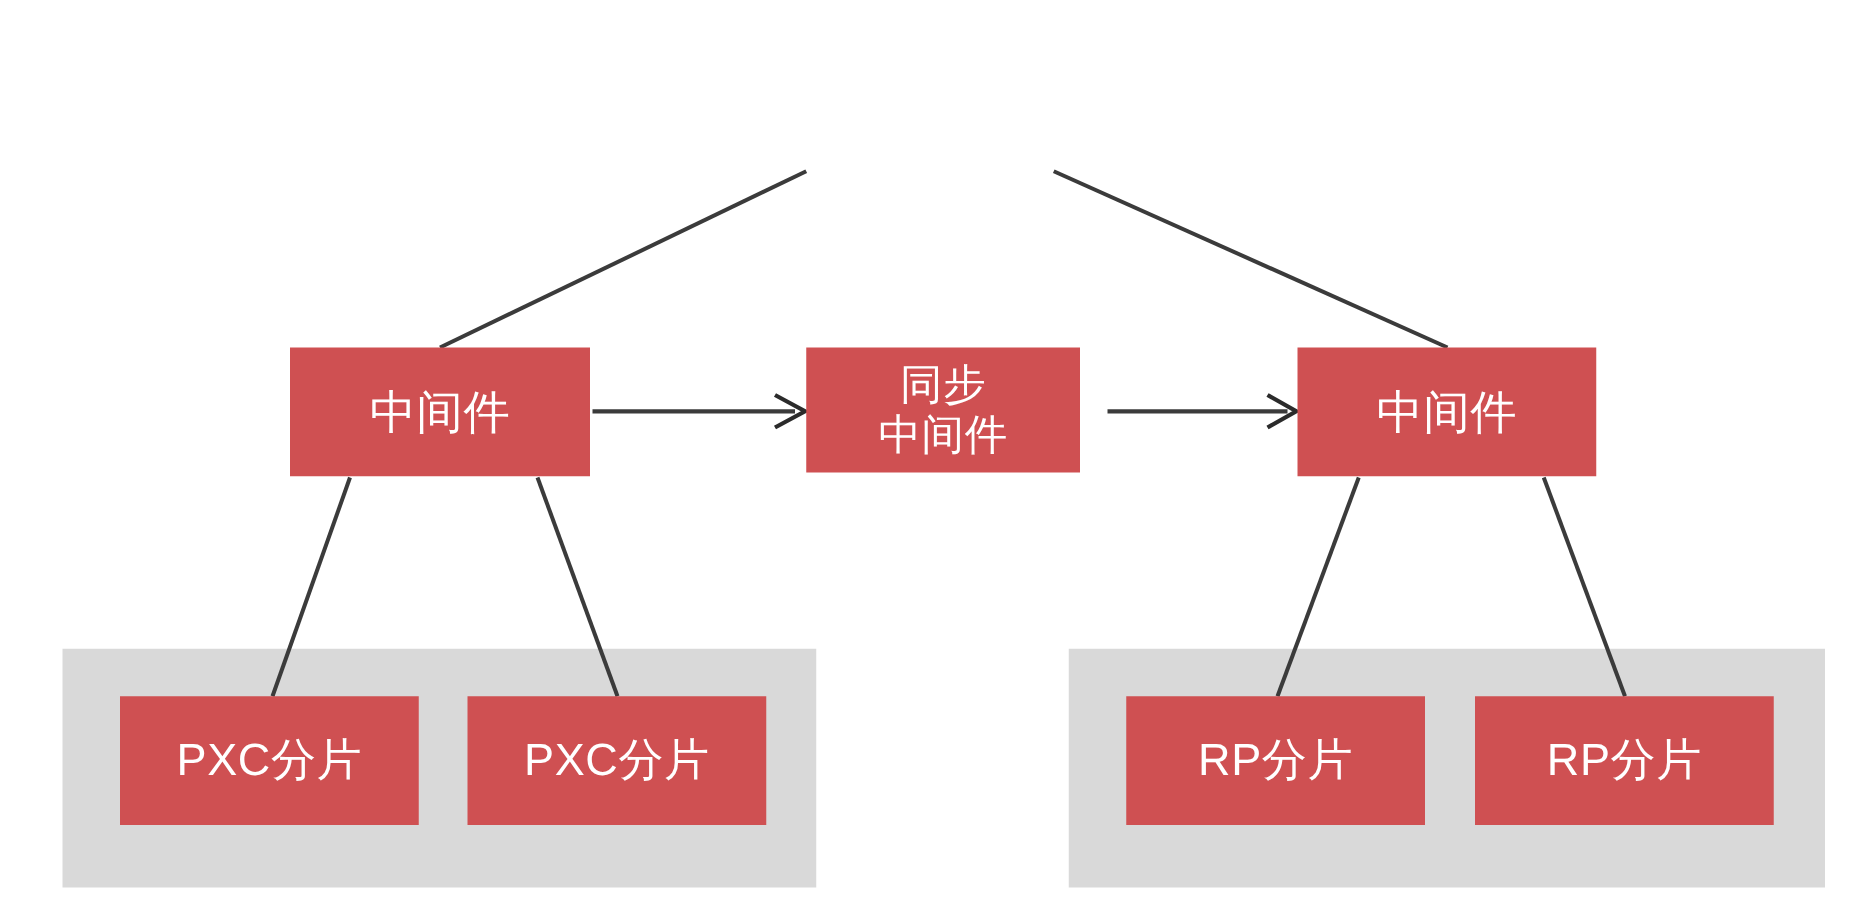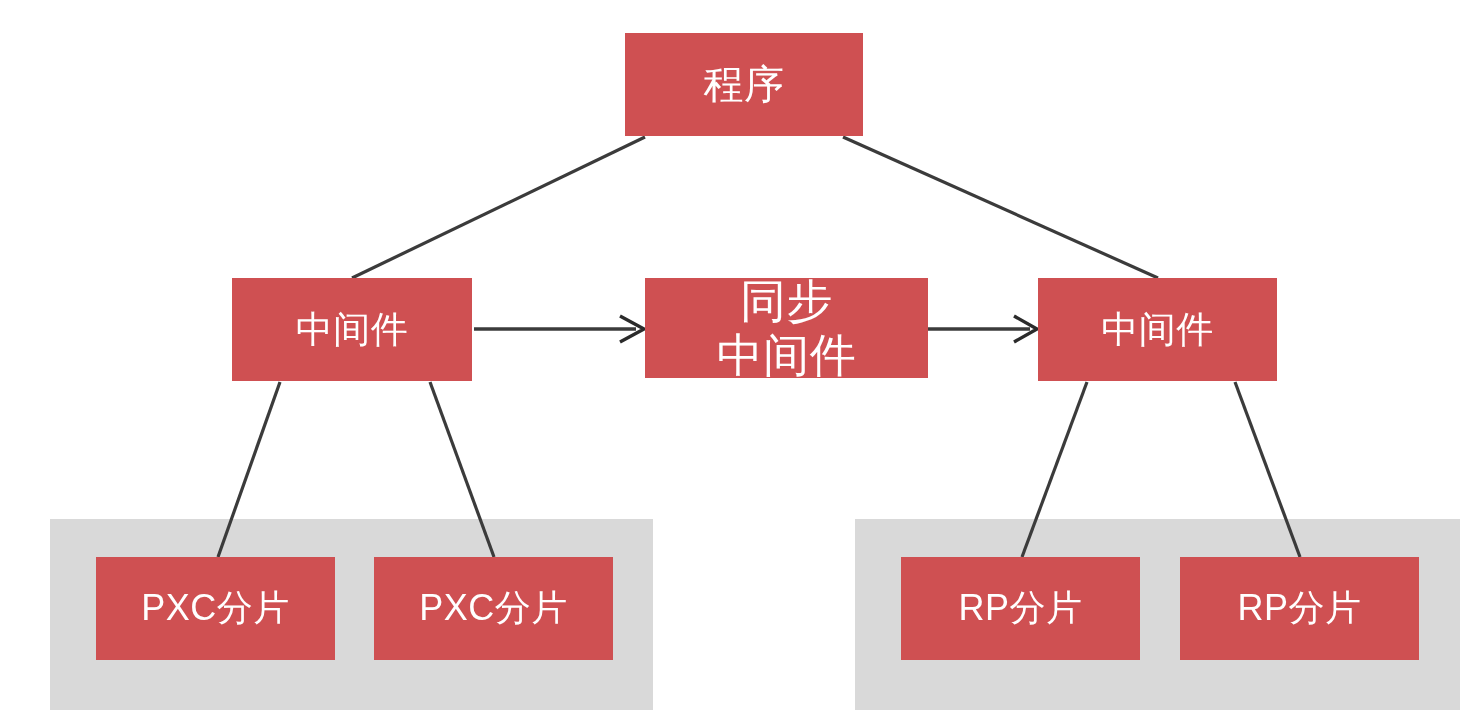--- a/index.html
+++ b/index.html
@@ -34,21 +34,21 @@
     line-height: 1.18;
     letter-spacing: 0.5px;
   }
   .node .label {
     display: block;
     width: 100%;
     white-space: pre-line;
   }
   .n-top      { left: 625px; top: 33px;  width: 238px; height: 103px; font-size: 40px; }
   .n-mid-l    { left: 232px; top: 278px; width: 240px; height: 103px; font-size: 37px; }
-  .n-mid-c    { left: 645px; top: 278px; width: 283px; height: 100px; font-size: 46px; }
+  .n-mid-c    { left: 645px; top: 278px; width: 219px; height: 100px; font-size: 34px; }
   .n-mid-r    { left: 1038px; top: 278px; width: 239px; height: 103px; font-size: 37px; }
   .n-b1       { left: 96px;  top: 557px; width: 239px; height: 103px; font-size: 36px; }
   .n-b2       { left: 374px; top: 557px; width: 239px; height: 103px; font-size: 36px; }
   .n-b3       { left: 901px; top: 557px; width: 239px; height: 103px; font-size: 36px; }
   .n-b4       { left: 1180px;top: 557px; width: 239px; height: 103px; font-size: 36px; }
 
   .g-left  { left: 50px;  top: 519px; width: 603px; height: 191px; }
   .g-right { left: 855px; top: 519px; width: 605px; height: 191px; }
 
   svg.edges {
@@ -93,23 +93,20 @@
     <line class="arrowline" x1="886" y1="329" x2="1030" y2="329"></line>
     <path class="arrowhead" d="M 1014 316 L 1037 329 L 1014 342"></path>
 
     <line x1="280" y1="382" x2="218" y2="557"></line>
     <line x1="430" y1="382" x2="494" y2="557"></line>
 
     <line x1="1087" y1="382" x2="1022" y2="557"></line>
     <line x1="1235" y1="382" x2="1300" y2="557"></line>
   </svg>
 
-  <div class="node n-top">
-    <span class="label">程序</span>
-  </div>
 
   <div class="node n-mid-l">
     <span class="label">中间件</span>
   </div>
 
   <div class="node n-mid-c">
     <span class="label">同步
 中间件</span>
   </div>
 

